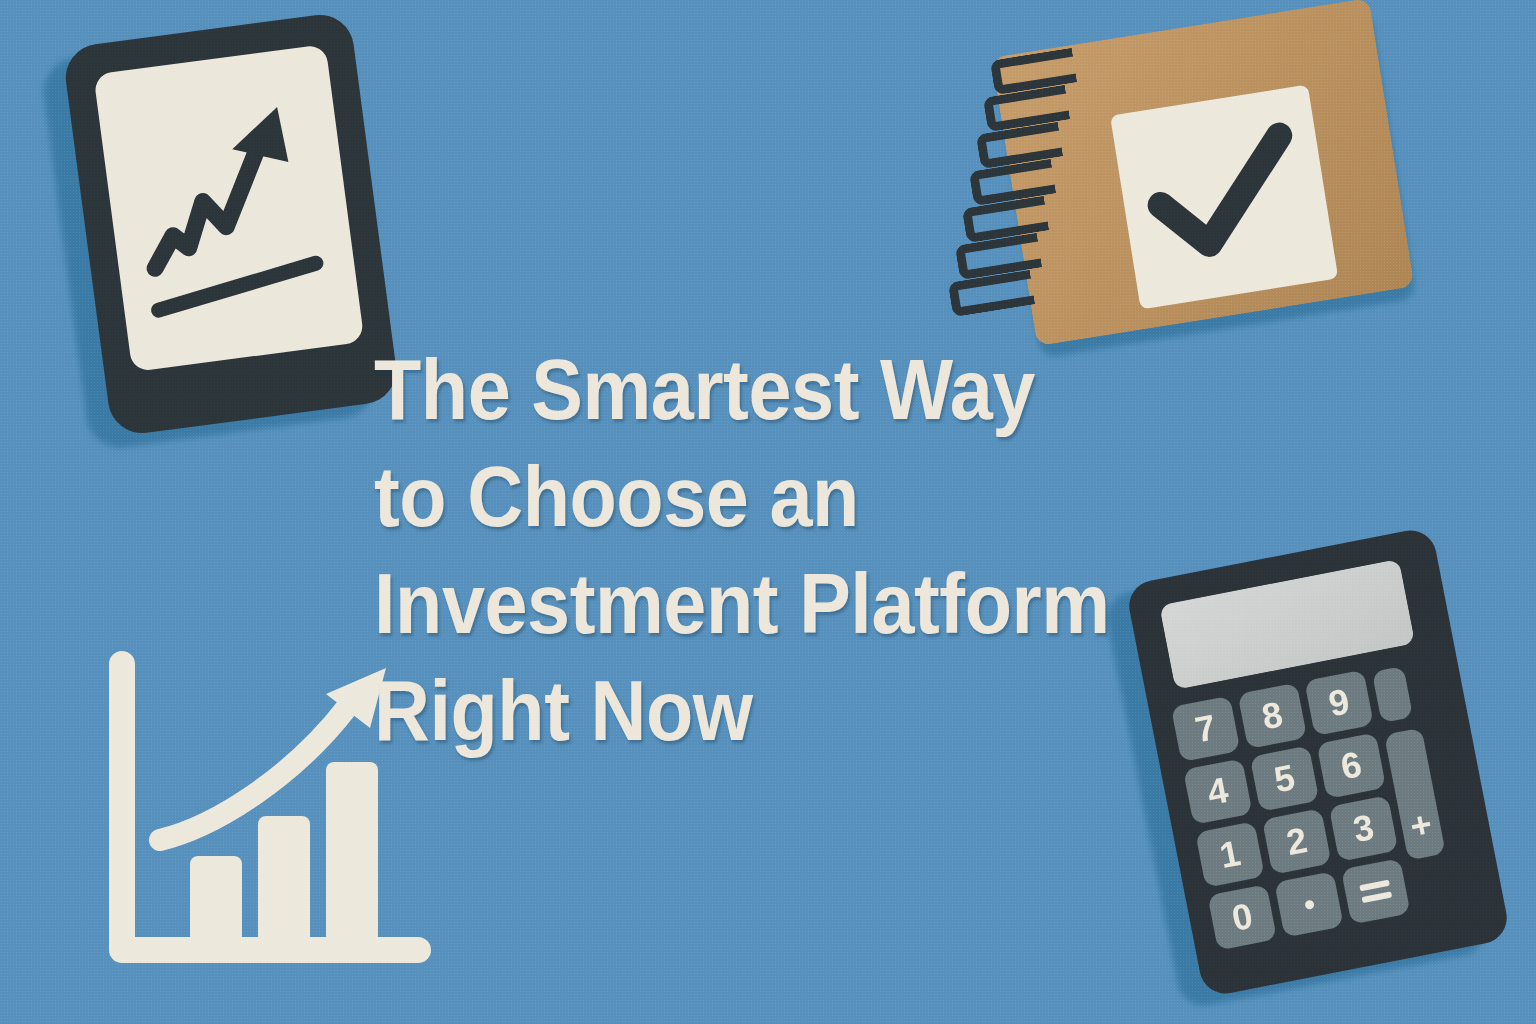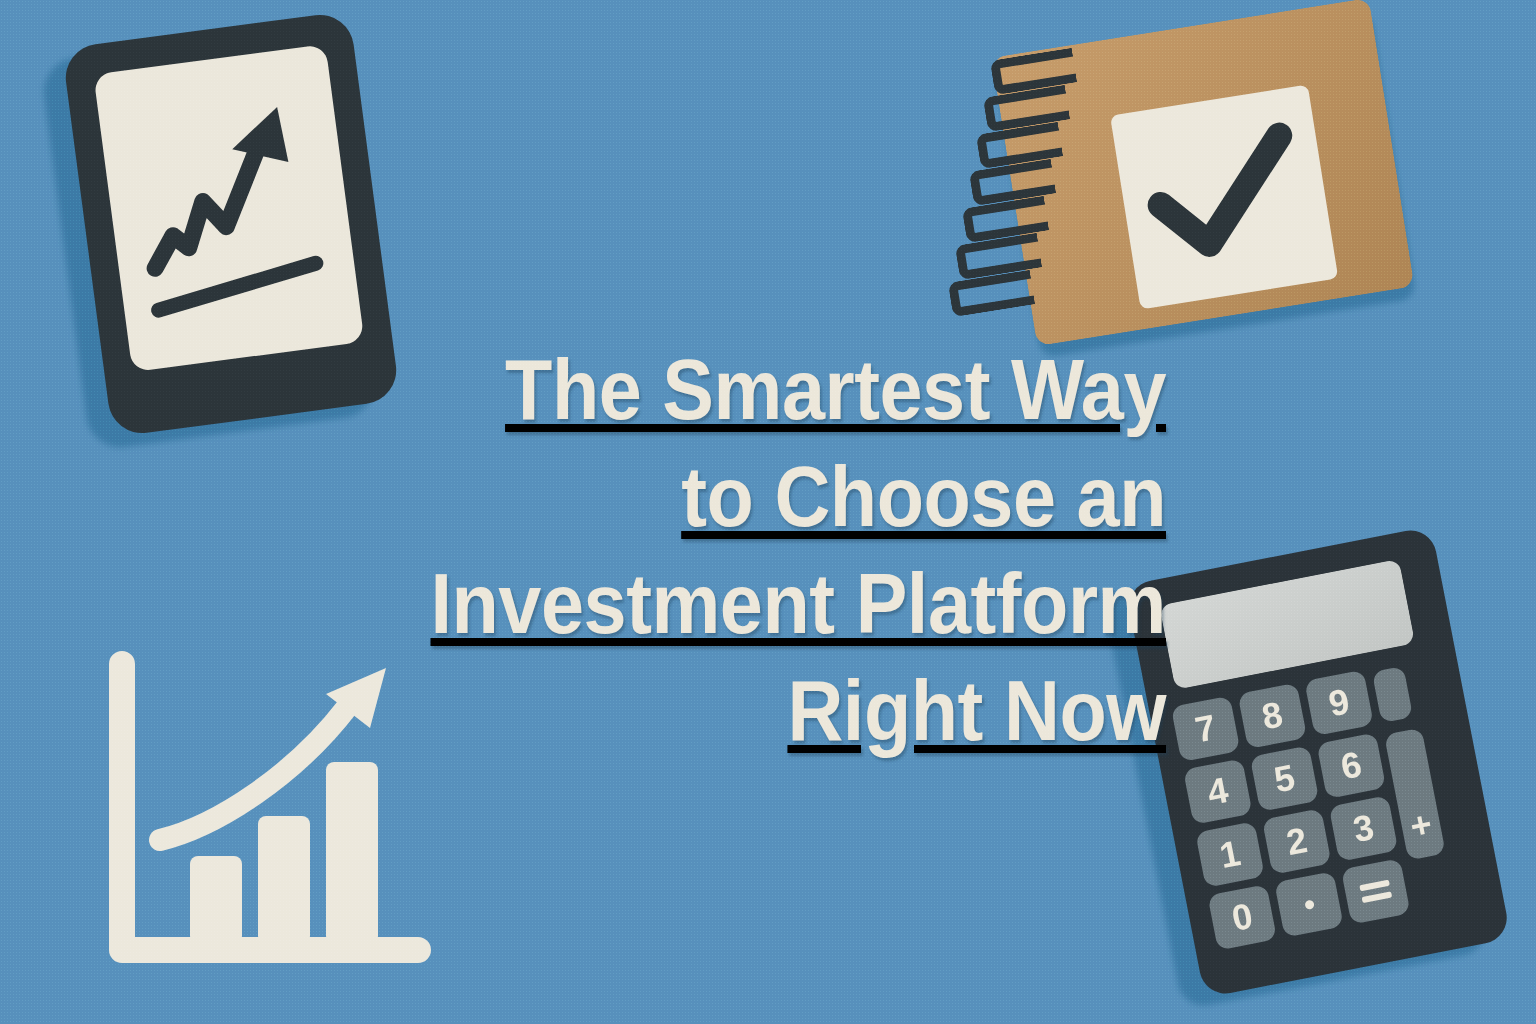--- a/index.html
+++ b/index.html
@@ -21,23 +21,22 @@
       radial-gradient(rgba(0,0,0,.45) .6px, transparent .7px);
     background-size:3px 3px, 4px 4px;
     background-position:0 0, 2px 1px;
     mix-blend-mode:overlay;
   }
 
   
   #title-block{
     position:absolute;
     left:330px;top:336px;width:880px;
-    text-align:right;
+    text-align:left;
     z-index:40;
-    text-decoration:underline;
   }
   .title-line{
     display:block;
     color:#ece7da;
     font-family:"Liberation Sans Narrow","Liberation Sans",sans-serif;
     font-weight:bold;
     font-size:86px;
     line-height:107px;
     letter-spacing:-0.5px;
     transform:scaleX(.90);

